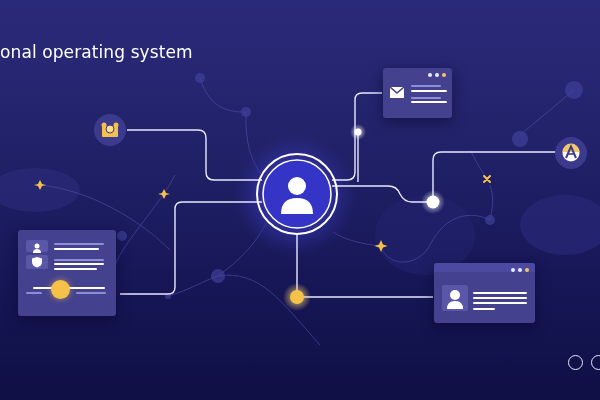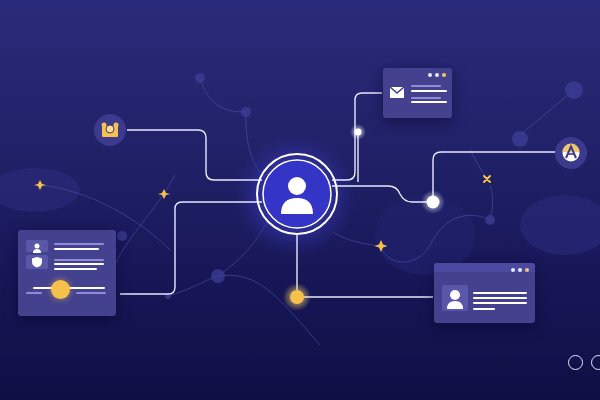--- a/index.html
+++ b/index.html
@@ -114,20 +114,21 @@
     <g fill="#f5c14a">
       <path d="M40 180 L42 184 L46 185 L42 186 L40 190 L38 186 L34 185 L38 184 Z"></path>
       <path d="M164 189 L166 193 L170 194 L166 195 L164 199 L162 195 L158 194 L162 193 Z"></path>
       <path d="M381 240 L383 244.5 L387.5 246 L383 247.5 L381 252 L379 247.5 L374.5 246 L379 244.5 Z"></path>
     </g>
     <g stroke="#f5c14a" stroke-width="2" stroke-linecap="round">
       <path d="M484 176 L490 182 M490 176 L484 182"></path>
     </g>
   </svg>
 
+  <div class="headline">onal operating system</div>
 
   <div class="card" style="left:383px; top:68px; width:69px; height:50px;">
     <div class="dots">
         <i></i>
         <i></i>
         <i class="gold"></i>
       </div>
     <svg style="position:absolute; left:6px; top:18px;" width="16" height="14" viewBox="0 0 16 14">
       <rect x="1" y="1" width="14" height="11" fill="#ffffff"></rect>
       <path d="M1 1 L8 7 L15 1" fill="none" stroke="#44418e" stroke-width="1.6"></path>

